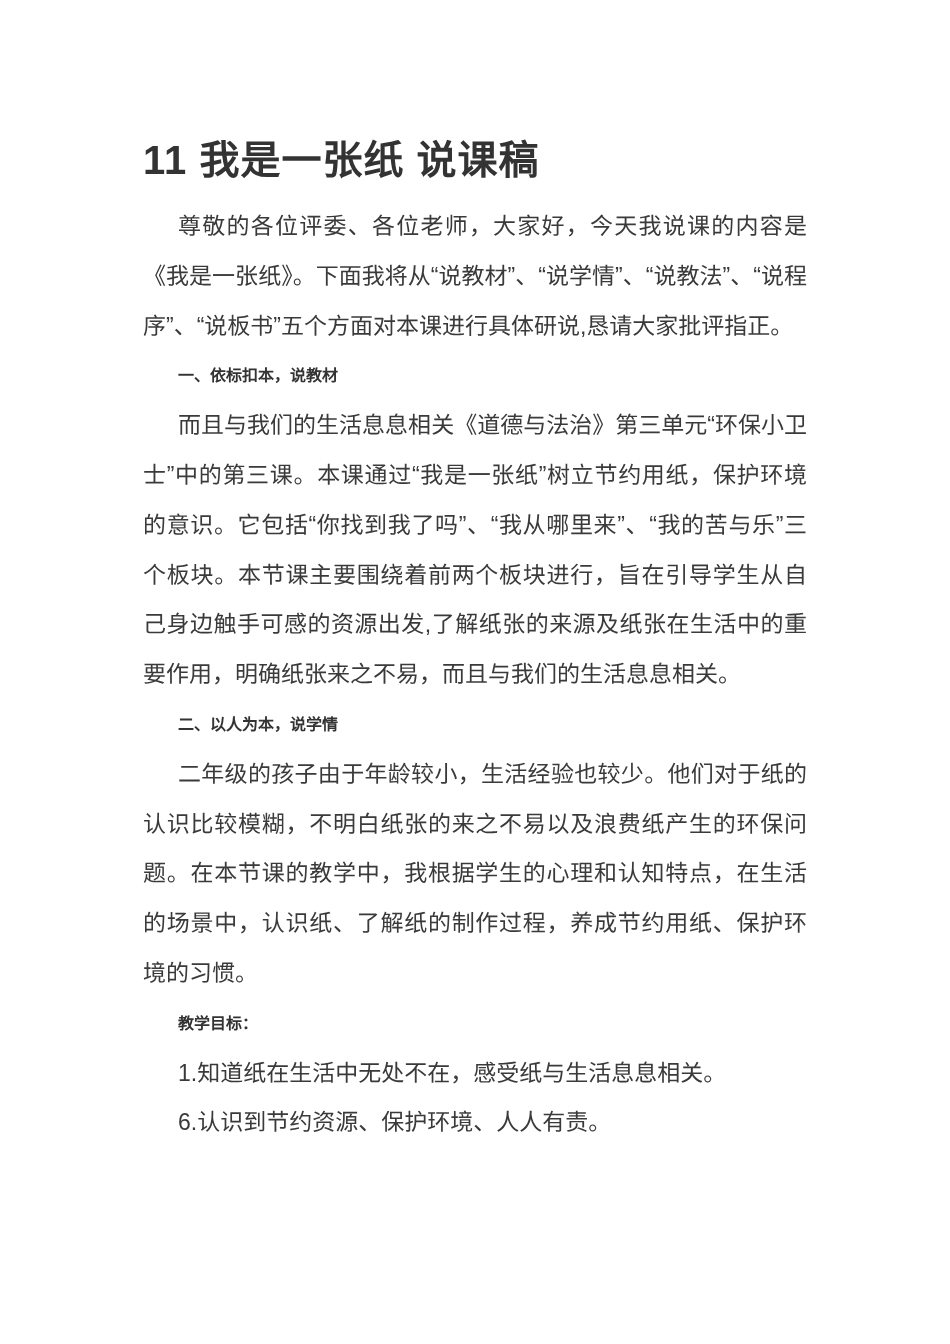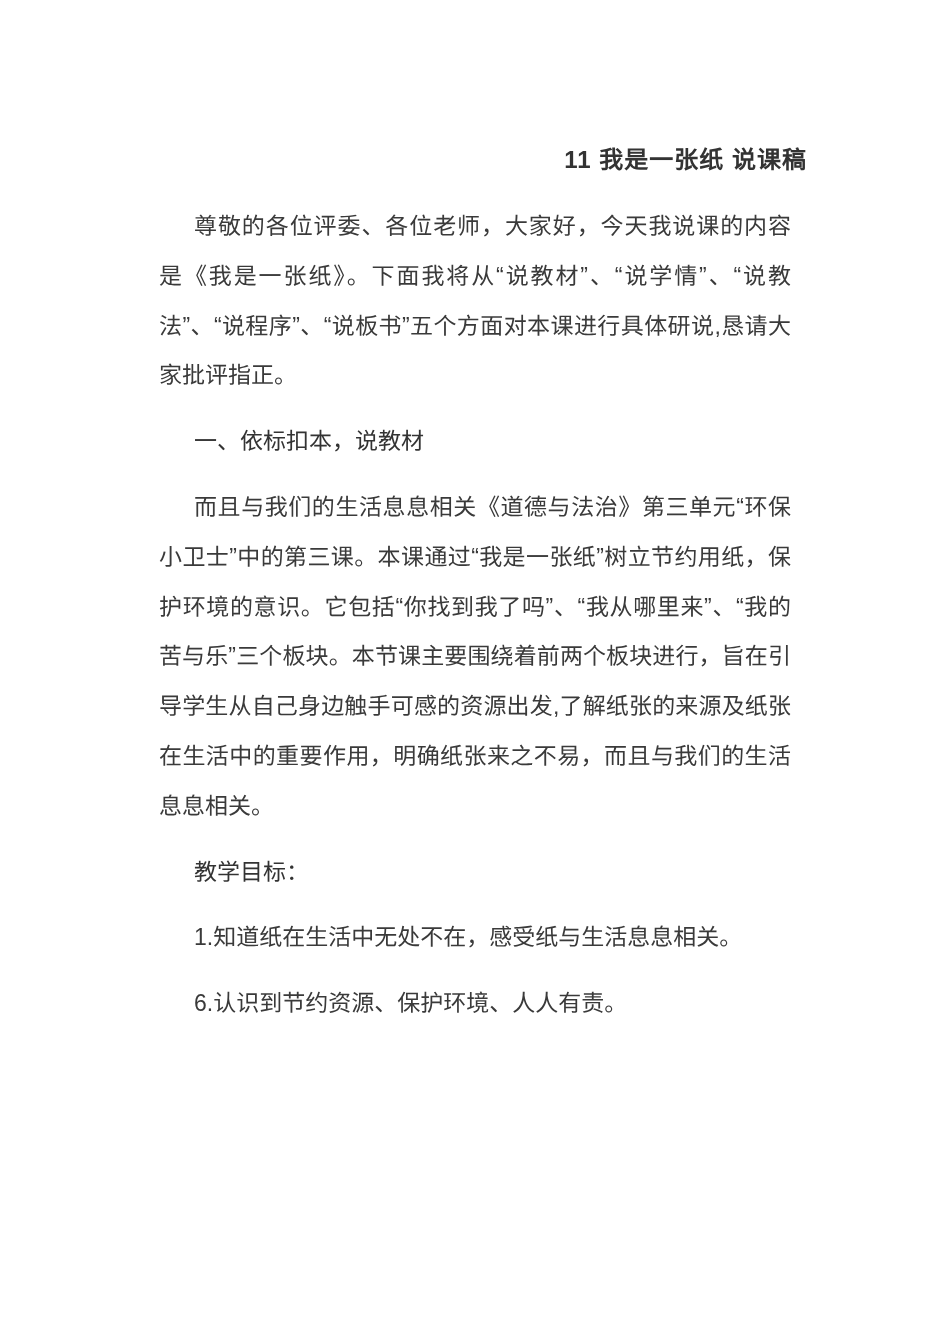--- a/index.html
+++ b/index.html
@@ -17,61 +17,63 @@
   }
   .page {
     box-sizing: border-box;
     width: 950px;
     height: 1344px;
     background: #ffffff;
     padding: 138px 143px 0 143px;
   }
   .doc-title {
     margin: 0 0 20px 0;
-    font-size: 24px;
+    font-size: 40px;
     line-height: 44px;
     font-weight: 700;
-    text-align: right;
+    text-align: left;
     color: #333333;
     letter-spacing: 1px;
   }
   .doc-body {
     font-size: 23px;
     line-height: 49.8px;
     text-align: justify;
     text-justify: inter-ideograph;
   }
   .doc-body p, .doc-body h2 {
-    margin: 16px;
+    margin: 0;
     padding: 0;
   }
   .para {
     text-indent: 35px;
   }
   .heading {
-    font-size: 23px;
-    font-weight: 400;
+    font-size: 16px;
+    font-weight: 700;
     line-height: 49.8px;
     text-indent: 35px;
     color: #333333;
   }
   .objective {
     text-indent: 35px;
   }
 </style>
 </head>
 <body>
 
 <div class="page">
   <h1 class="doc-title">11 我是一张纸 说课稿</h1>
 
   <div class="doc-body">
     <p class="para">尊敬的各位评委、各位老师，大家好，今天我说课的内容是《我是一张纸》。下面我将从“说教材”、“说学情”、“说教法”、“说程序”、“说板书”五个方面对本课进行具体研说,恳请大家批评指正。</p>
 
     <h2 class="heading">一、依标扣本，说教材</h2>
     <p class="para">而且与我们的生活息息相关《道德与法治》第三单元“环保小卫士”中的第三课。本课通过“我是一张纸”树立节约用纸，保护环境的意识。它包括“你找到我了吗”、“我从哪里来”、“我的苦与乐”三个板块。本节课主要围绕着前两个板块进行，旨在引导学生从自己身边触手可感的资源出发,了解纸张的来源及纸张在生活中的重要作用，明确纸张来之不易，而且与我们的生活息息相关。</p>
 
+    <h2 class="heading">二、以人为本，说学情</h2>
+    <p class="para">二年级的孩子由于年龄较小，生活经验也较少。他们对于纸的认识比较模糊，不明白纸张的来之不易以及浪费纸产生的环保问题。在本节课的教学中，我根据学生的心理和认知特点，在生活的场景中，认识纸、了解纸的制作过程，养成节约用纸、保护环境的习惯。</p>
 
     <h2 class="heading">教学目标：</h2>
     <p class="para objective">1.知道纸在生活中无处不在，感受纸与生活息息相关。</p>
     <p class="para objective">6.认识到节约资源、保护环境、人人有责。</p>
   </div>
 </div>
 
 </body></html>

